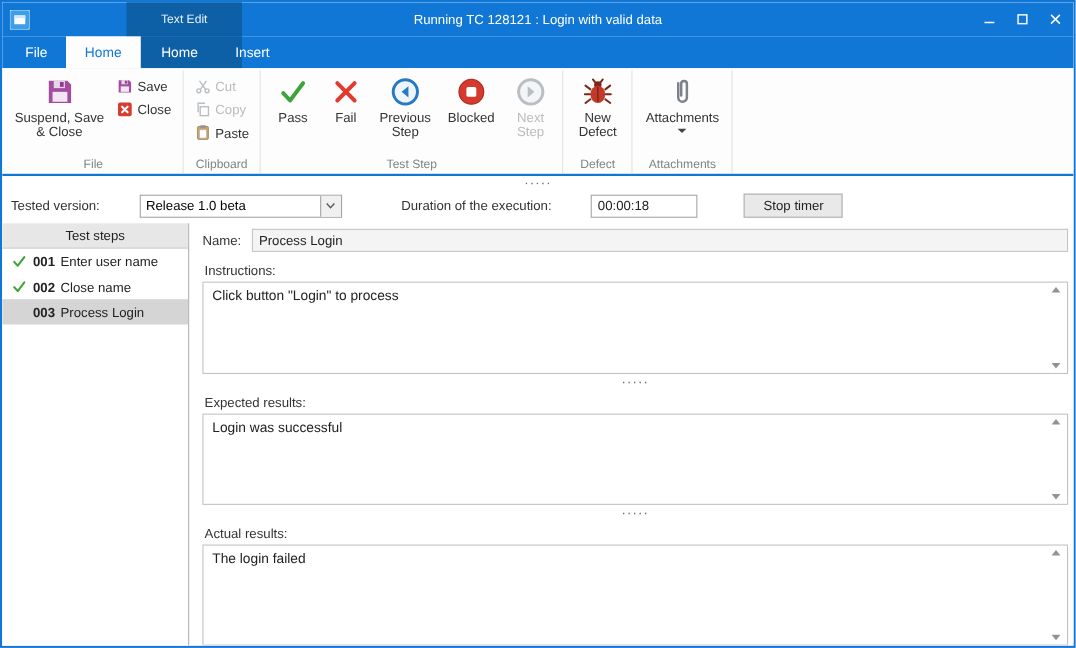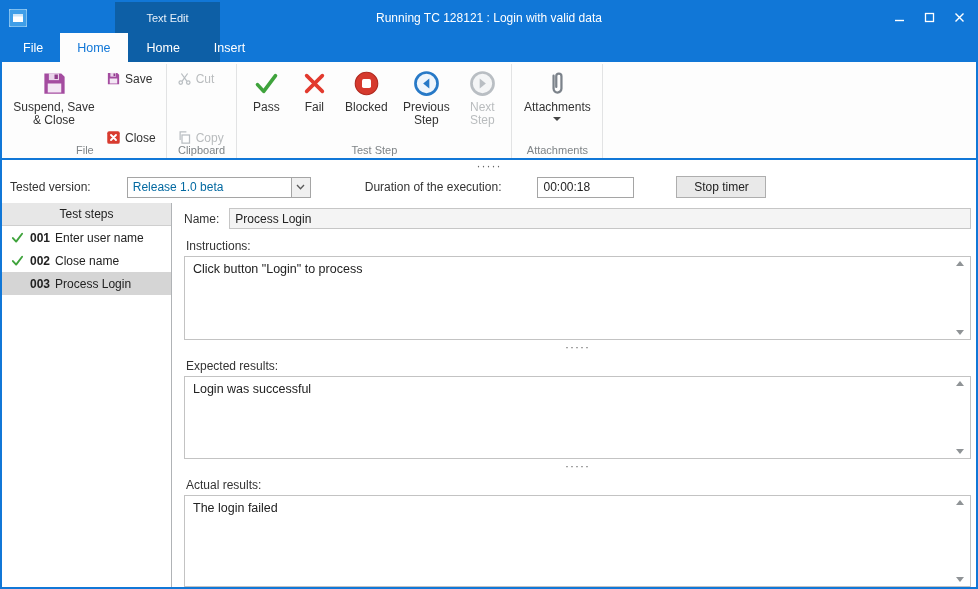--- a/index.html
+++ b/index.html
@@ -21,35 +21,35 @@
   .tab.selected{background:#fdfdfd;color:#1177d7;}
 
   
   .ribbon{position:absolute;left:0;top:60px;right:0;height:98px;box-sizing:border-box;background:#fdfdfd;border-bottom:2px solid #1177d7;display:flex;align-items:stretch;padding:2px 0 0 2px;}
   .rgroup{position:relative;display:flex;align-items:flex-start;padding:1px 4px 16px 4px;border-right:1px solid #e2e3e4;}
   .rgroup-label{position:absolute;left:0;right:0;bottom:2px;text-align:center;font-size:11px;color:#7f8487;}
   .btn-lg{display:flex;flex-direction:column;align-items:center;padding:3px 3px 0 3px;cursor:default;}
   .btn-lg .icon-wrap{height:31px;display:flex;align-items:center;justify-content:center;}
   .btn-lg .lbl{margin-top:2px;font-size:12px;line-height:13px;text-align:center;color:#333;white-space:pre-line;}
   .btn-lg.disabled .lbl{color:#b9bcbe;}
-  .smallcol{display:flex;flex-direction:column;margin-top:3px;gap:38px;}
+  .smallcol{display:flex;flex-direction:column;margin-top:3px;}
   .btn-sm{display:flex;align-items:center;height:21px;padding:0 6px;font-size:12px;color:#333;cursor:default;}
   .btn-sm .icon-sm{margin-right:4px;}
   .btn-sm.disabled{color:#b9bcbe;}
   .icon-lg{width:27px;height:27px;}
   .icon-sm{width:15px;height:15px;}
   .dd-caret{width:0;height:0;border-left:4px solid transparent;border-right:4px solid transparent;border-top:4px solid #444;margin-top:3px;}
 
   
   .ribbon-dots{position:absolute;left:0;top:158px;right:0;height:11px;display:flex;align-items:center;justify-content:center;color:#666;font-size:12px;letter-spacing:1px;line-height:6px;background:#fff;}
 
   
   .toolbar{position:absolute;left:0;top:169px;right:0;height:32px;display:flex;align-items:center;padding-left:8px;background:#fff;font-size:12px;color:#333;gap:28px;}
   .combo{display:flex;align-items:stretch;width:184px;height:21px;border:1px solid #a5a5a5;box-sizing:border-box;margin-left:8px;margin-right:26px;background:#fff;}
-  .combo-value{flex:1;display:flex;align-items:center;padding-left:5px;font-size:12px;color:#0369a1;}
+  .combo-value{flex:1;display:flex;align-items:center;padding-left:5px;font-size:12px;color:#000000;}
   .combo-btn{width:18px;display:flex;align-items:center;justify-content:center;background:#f0f0f0;border-left:1px solid #a5a5a5;cursor:default;}
   .txt-input{width:97px;height:21px;box-sizing:border-box;border:1px solid #a5a5a5;font:12px "Liberation Sans",sans-serif;color:#222;padding:0 5px;margin-left:8px;margin-right:14px;background:#fff;}
   .push-btn{width:90px;height:22px;box-sizing:border-box;border:1px solid #aeaeae;background:#e9e9e9;font:12px "Liberation Sans",sans-serif;color:#222;cursor:default;}
 
   
   .content{position:absolute;left:0;top:201px;right:0;bottom:0;display:flex;background:#fff;}
   .steps-panel{width:169px;flex:0 0 auto;border-right:1px solid #b0b3b6;display:flex;flex-direction:column;background:#fff;}
   .steps-header{height:22px;background:#e7e7e7;border-bottom:1px solid #cfcfcf;display:flex;align-items:center;justify-content:center;font-size:12px;font-weight:normal;color:#222;}
   .step-row{height:23px;display:flex;align-items:center;font-size:12px;color:#222;cursor:default;}
   .step-row.selected{background:#d5d5d5;}
@@ -194,50 +194,64 @@
         <div class="lbl">Pass</div>
       </div>
       <div class="btn-lg" style="width:40px;">
         <div class="icon-wrap">
             <svg class="icon-lg" viewBox="0 0 24 24" stroke="#e23a2e" stroke-width="3.2" stroke-linecap="round">
               <path d="M5 5 L19 19 M19 5 L5 19"></path>
             </svg>
           </div>
         <div class="lbl">Fail</div>
       </div>
+      <div class="btn-lg" style="width:56px;">
+        <div class="icon-wrap">
+            <svg class="icon-lg" viewBox="0 0 24 24">
+              <circle cx="12" cy="12" r="9.8" fill="#eef5fc" stroke="#2779c7" stroke-width="2.4"></circle>
+              <path d="M14.5 7.5 L9 12 L14.5 16.5 Z" fill="#2779c7"></path>
+            </svg>
+          </div>
+        <div class="lbl">Previous Step</div>
+      </div>
       <div class="btn-lg" style="width:52px;">
         <div class="icon-wrap">
             <svg class="icon-lg" viewBox="0 0 24 24">
               <circle cx="12" cy="12" r="10" fill="#d63a2e" stroke="#b02a20"></circle>
               <rect x="8" y="8" width="8" height="8" rx="1.5" fill="#fff"></rect>
             </svg>
           </div>
         <div class="lbl">Blocked</div>
       </div>
-      <div class="btn-lg" style="width:56px;">
-        <div class="icon-wrap">
-            <svg class="icon-lg" viewBox="0 0 24 24">
-              <circle cx="12" cy="12" r="9.8" fill="#eef5fc" stroke="#2779c7" stroke-width="2.4"></circle>
-              <path d="M14.5 7.5 L9 12 L14.5 16.5 Z" fill="#2779c7"></path>
-            </svg>
-          </div>
-        <div class="lbl">Previous Step</div>
-      </div>
       <div class="btn-lg disabled" style="width:44px;">
         <div class="icon-wrap">
             <svg class="icon-lg" viewBox="0 0 24 24">
               <circle cx="12" cy="12" r="9.8" fill="#f4f5f6" stroke="#b9bec3" stroke-width="2.4"></circle>
               <path d="M9.5 7.5 L15 12 L9.5 16.5 Z" fill="#b9bec3"></path>
             </svg>
           </div>
         <div class="lbl">Next Step</div>
       </div>
       <div class="rgroup-label">Test Step</div>
     </div>
 
+    <div class="rgroup">
+      <div class="btn-lg" style="width:48px;">
+        <div class="icon-wrap">
+            <svg class="icon-lg" viewBox="0 0 24 24">
+              <path d="M6 10 L2 7 M6 14 H1.5 M6 18 L2 21 M18 10 L22 7 M18 14 H22.5 M18 18 L22 21 M10 4.5 L8 2 M14 4.5 L16 2" stroke="#7e261b" stroke-width="1.6" stroke-linecap="round"></path>
+              <circle cx="12" cy="6.5" r="3" fill="#7e261b"></circle>
+              <ellipse cx="12" cy="14" rx="6" ry="7" fill="#c43a2a"></ellipse>
+              <path d="M12 8 V20" stroke="#7e261b" stroke-width="1.2"></path>
+            </svg>
+          </div>
+        <div class="lbl">New Defect</div>
+      </div>
+      <div class="rgroup-label">Defect</div>
+    </div>
 
     <div class="rgroup">
       <div class="btn-lg" style="width:76px;">
         <div class="icon-wrap">
             <svg class="icon-lg" viewBox="0 0 24 24" fill="none" stroke="#7b828a" stroke-width="2" stroke-linecap="round">
               <path d="M8.5 5 V16.5 a3.5 3.5 0 0 0 7 0 V5.5 a2.3 2.3 0 0 0 -4.6 0 V15"></path>
             </svg>
           </div>
         <div class="lbl">Attachments</div>
         <div class="dd-caret"></div>

